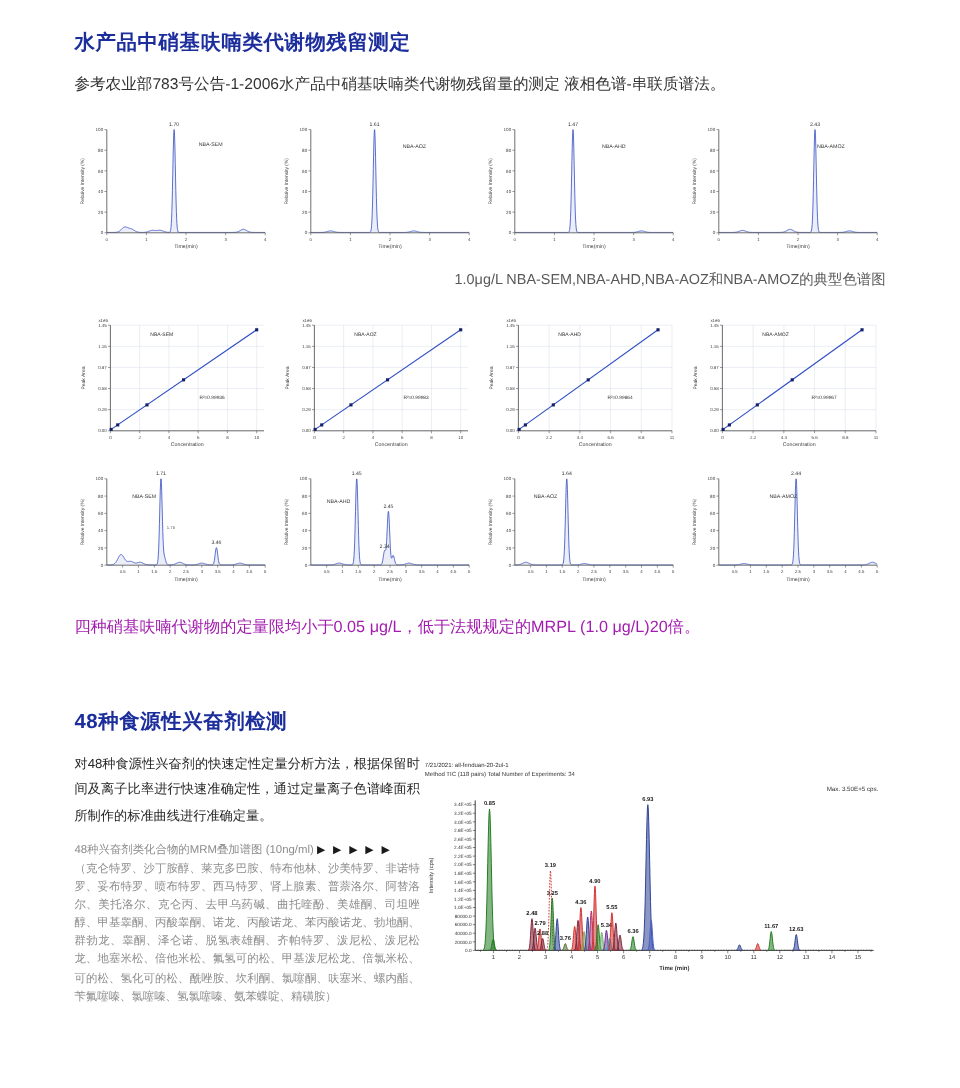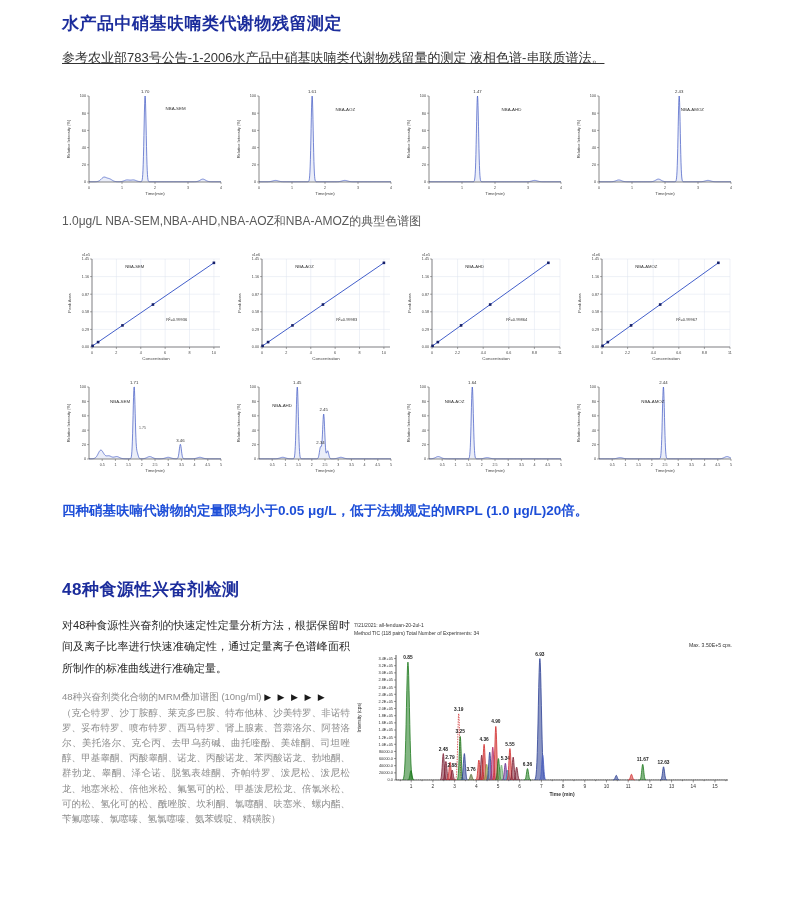--- a/index.html
+++ b/index.html
@@ -1,22 +1,22 @@
 <!DOCTYPE html>
 <html><head>
 <meta charset="utf-8">
 <style>
   html,body{margin:0;padding:0;background:#eef0f4;font-family:"Liberation Sans","DejaVu Sans",sans-serif;}
   .card{width:800px;height:907px;margin:0 auto;background:#ffffff;box-sizing:border-box;
-        padding:12px 62px 16px 62px;overflow:hidden;box-shadow:0 0 8px rgba(0,0,0,0.05);}
+        padding:24px 62px 16px 62px;overflow:hidden;box-shadow:0 0 8px rgba(0,0,0,0.05);}
   h2.sec-title{font-size:17px;font-weight:bold;color:#1c2d9c;margin:0 0 14px 0;letter-spacing:0.5px;}
-  p.intro{font-size:13px;color:#333;margin:0 0 14px 0;text-decoration:underline;}
+  p.intro{font-size:13px;color:#333;margin:0 0 14px 0;}
   .chart-row{display:flex;justify-content:space-between;align-items:flex-start;gap:4px;}
-  p.caption{font-size:12px;color:#595959;text-align:left;margin:6px 0 16px 0;}
-  p.body-text{font-size:13.5px;color:#1d4ed8;margin:18px 0 0 0;font-weight:bold;}
+  p.caption{font-size:12px;color:#595959;text-align:right;margin:6px 0 16px 0;}
+  p.body-text{font-size:13.5px;color:#a21caf;margin:18px 0 0 0;}
   .sec2{margin-top:58px;}
   .two-col{display:flex;margin-top:14px;}
   .col-left{width:288px;flex:0 0 288px;}
   .col-right{flex:1;padding-top:4px;}
   p.big-text{font-size:11px;line-height:1.95;color:#262626;text-align:justify;margin:0;}
   .note{margin-top:10px;font-size:9.5px;line-height:1.6;color:#8c8c8c;text-align:justify;}
   .note-head{margin:0;}
   .arrows{color:#1a1a1a;letter-spacing:2px;font-size:9px;}
   .note-list{margin:0;}
   svg{display:block;}

